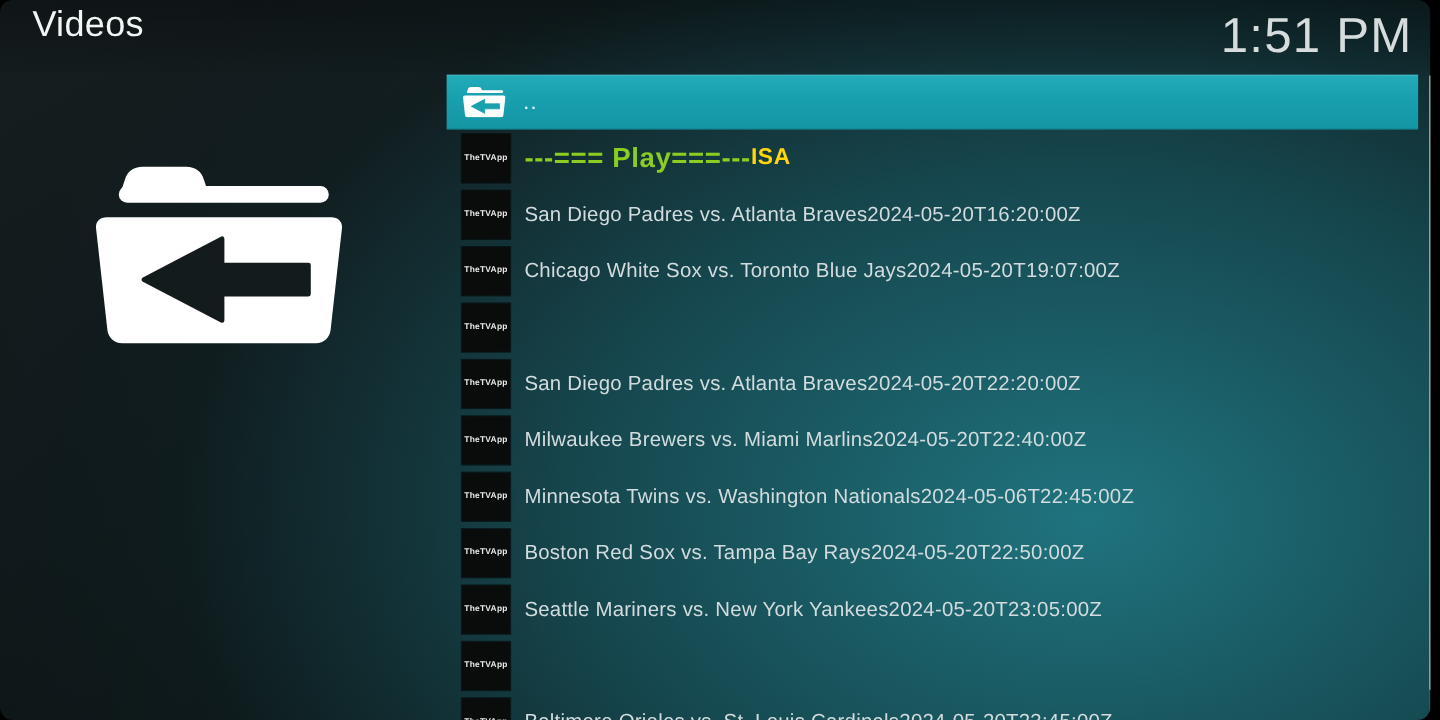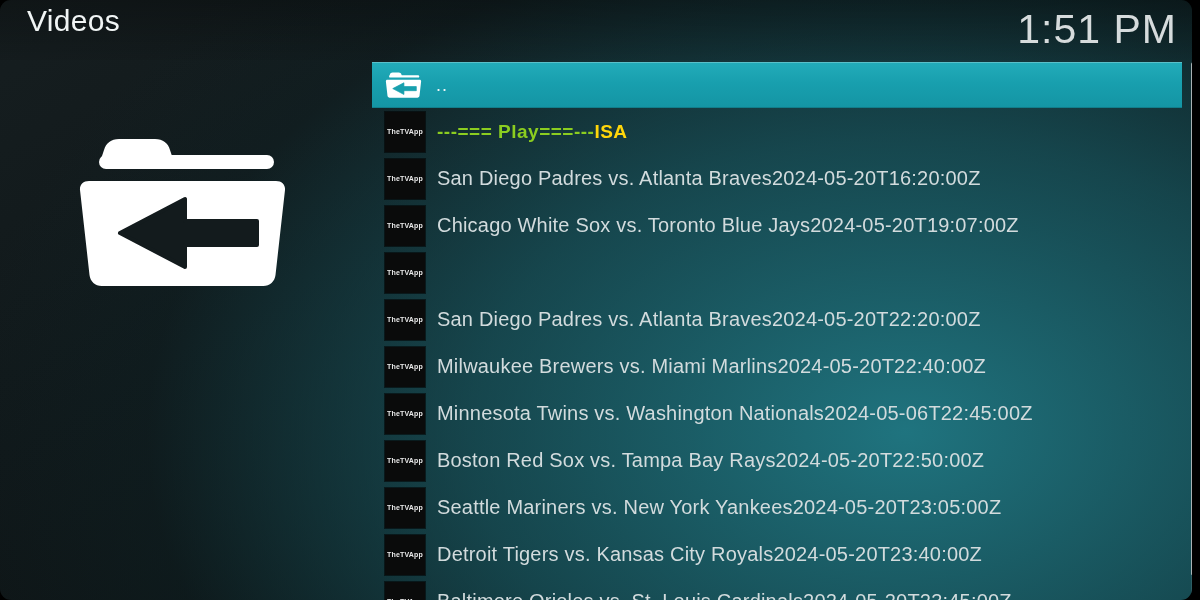--- a/index.html
+++ b/index.html
@@ -48,24 +48,24 @@
   }
   .thumb{
     width:40px;height:40px;flex:0 0 40px;background:#0a0b0b;
     display:flex;align-items:center;justify-content:center;
     box-shadow:0 0 0 1px rgba(0,0,0,.55);
   }
   .thumb-label{
     color:#e9e9e9;font-size:7px;font-weight:bold;letter-spacing:.2px;white-space:nowrap;
   }
   .row-title{
-    margin-left:12px;font-size:20px;color:#d2dbdd;letter-spacing:.2px;white-space:nowrap;
+    margin-left:12px;font-size:17px;color:#d2dbdd;letter-spacing:.2px;white-space:nowrap;
   }
   .play-green{
-    margin-left:12px;font-size:19px;font-weight:bold;color:#8bcd20;letter-spacing:.5px;white-space:pre;
+    margin-left:12px;font-size:23px;font-weight:bold;color:#8bcd20;letter-spacing:.5px;white-space:pre;
   }
   .play-yellow{
     font-size:19px;font-weight:bold;color:#ffd60a;letter-spacing:.5px;
   }
   
   .scroll-track{
     position:absolute;left:1191px;top:62px;width:3px;height:538px;
     background:rgba(255,255,255,.10);
   }
   .scroll-handle{
@@ -167,21 +167,20 @@
     <div class="thumb">
       <span class="thumb-label">TheTVApp</span>
     </div>
     <span class="row-title">Seattle Mariners vs. New York Yankees2024-05-20T23:05:00Z</span>
   </div>
 
   <div class="row">
     <div class="thumb">
       <span class="thumb-label">TheTVApp</span>
     </div>
-    <span class="row-title">Detroit Tigers vs. Kansas City Royals2024-05-20T23:40:00Z</span>
   </div>
 
   <div class="row">
     <div class="thumb">
       <span class="thumb-label">TheTVApp</span>
     </div>
     <span class="row-title">Baltimore Orioles vs. St. Louis Cardinals2024-05-20T23:45:00Z</span>
   </div>
 </div>
   </div>

